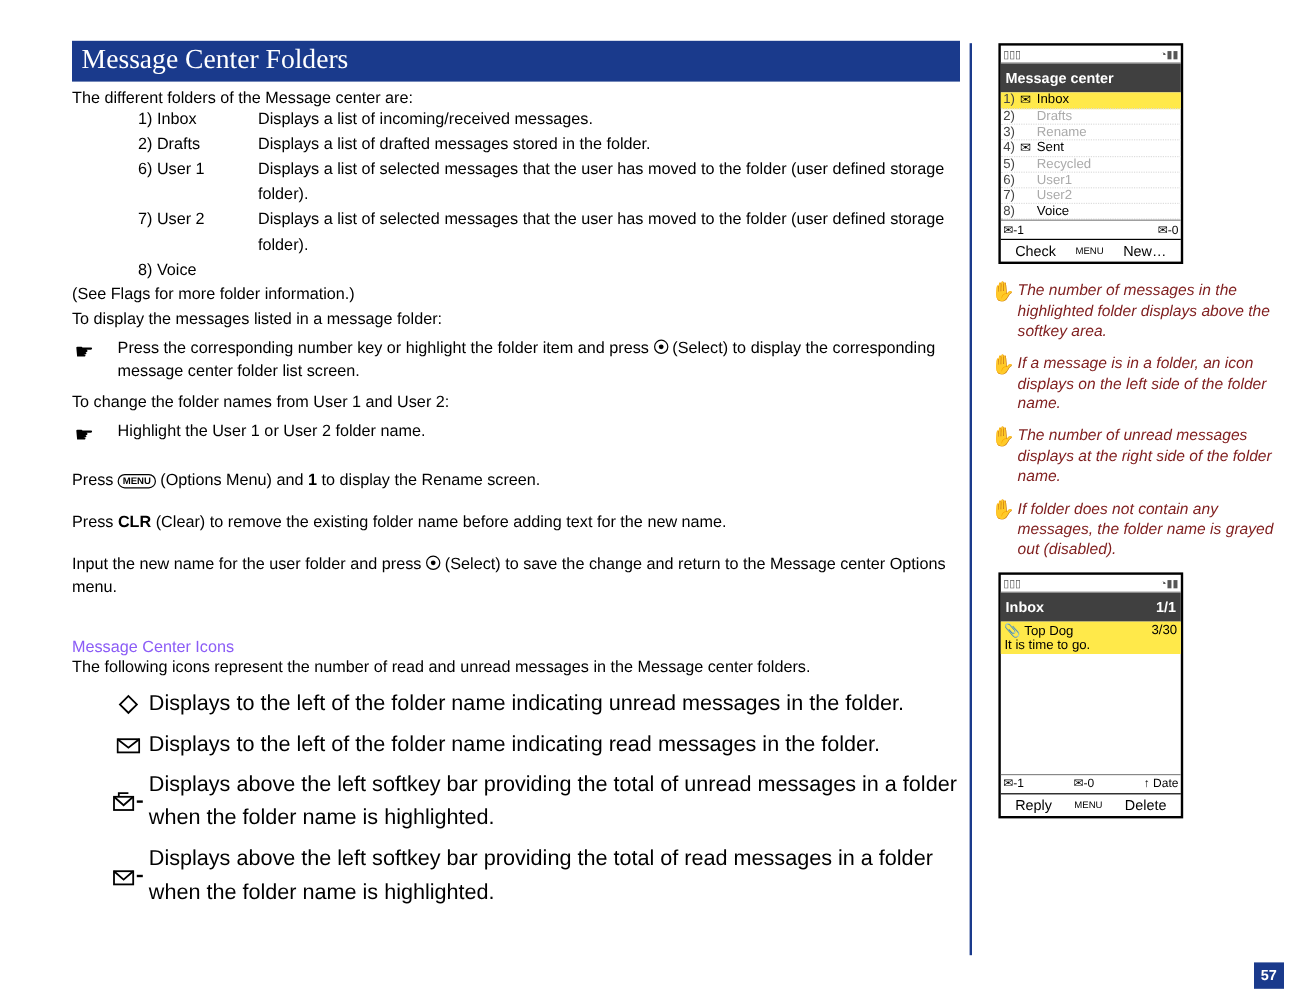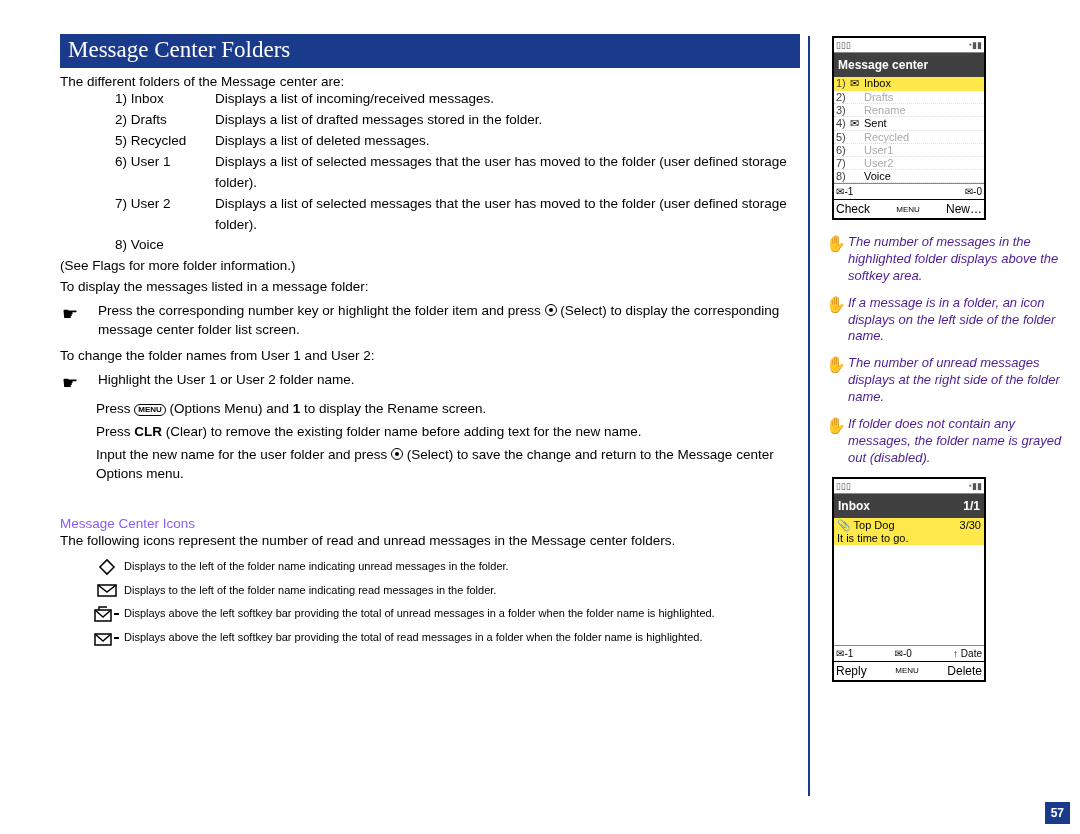--- a/index.html
+++ b/index.html
@@ -51,29 +51,29 @@
     display: flex;
     font-size: 13.5px;
     line-height: 1.4;
     margin-top: 4px;
   }
   .bullet-row .hand {
     width: 36px; text-align: left; font-size: 18px; padding-left: 2px;
   }
   .bullet-row .btxt { flex: 1; padding-right: 6px; }
   .sub-step {
-    display: flex; font-size: 13.5px; line-height: 1.4; margin-top: 4px;
+    display: flex; font-size: 13.5px; line-height: 1.4; margin-top: 16px; flex-direction: column;
   }
   .sub-step .indent { width: 36px; }
   .sub-step .stxt { flex: 1; padding-right: 6px; }
   .sect-head {
     color: #8b5cf6; font-weight: normal; font-size: 13.5px; margin-top: 32px;
   }
   .icon-row {
-    display: flex; font-size: 11px; line-height: 1.55; margin-top: 6px; margin-left: 30px;
+    display: flex; font-size: 18px; line-height: 1.55; margin-top: 6px; margin-left: 30px;
   }
   .icon-row .icell { width: 34px; display: flex; align-items: center; justify-content: center; }
   .icon-row .itxt { flex: 1; }
   svg { display: block; }
   .menu-pill {
     display: inline-block; border: 1px solid #000; border-radius: 8px;
     font-size: 8px; padding: 0 3px; line-height: 10px; vertical-align: 1px;
     font-weight: bold;
   }
   .sel-dot {
@@ -116,36 +116,36 @@
   .ps-row.dim .t { color: #aaa; }
   .ps-row.sel { background: #ffe94a; }
   .ps-footer {
     border-top: 1px solid #888; height: 15px;
     display: flex; justify-content: space-between; align-items: center;
     font-size: 10px; padding: 0 2px;
   }
   .ps-soft {
     border-top: 1px solid #000; height: 18px;
     display: flex; justify-content: space-between; align-items: center;
-    padding: 0 2px; font-size: 12px;
+    padding: 0 12px; font-size: 12px;
   }
   .ps-soft .mid { font-size: 8px; }
 
   
   .ps-msg {
     background: #ffe94a; padding: 1px 3px; font-size: 11px;
   }
   .ps-msg .line1 { display: flex; justify-content: space-between; }
   .ps-blank { height: 100px; }
 
   .note-row {
     display: flex; font-size: 13px; line-height: 1.3; margin-bottom: 10px;
   }
   .note-row .nicon { width: 22px; font-size: 16px; color: #333; }
-  .note-row .ntxt { flex: 1; font-style: italic; color: #4c1d95; }
+  .note-row .ntxt { flex: 1; font-style: italic; color: #7f1d1d; }
 
   .page-num {
     position: absolute; right: 10px; bottom: 10px;
     background: #1a3a8c; color: #fff; font-size: 12px; font-weight: bold;
     padding: 4px 6px;
     text-align: right;
   }
 </style>
 </head>
 <body>
@@ -155,24 +155,20 @@
   <div class="title-bar">Message Center Folders</div>
   <div class="intro">The different folders of the Message center are:</div>
 
   <div class="folder-row">
         <div class="fnum">1) Inbox</div>
         <div class="fdesc">Displays a list of incoming/received messages.</div>
       </div>
   <div class="folder-row">
         <div class="fnum">2) Drafts</div>
         <div class="fdesc">Displays a list of drafted messages stored in the folder.</div>
-      </div>
-  <div class="folder-row">
-        <div class="fnum">5) Recycled</div>
-        <div class="fdesc">Displays a list of deleted messages.</div>
       </div>
   <div class="folder-row">
         <div class="fnum">6) User 1</div>
         <div class="fdesc">Displays a list of selected messages that the user has moved to the folder (user defined storage folder).</div>
       </div>
   <div class="folder-row">
         <div class="fnum">7) User 2</div>
         <div class="fdesc">Displays a list of selected messages that the user has moved to the folder (user defined storage folder).</div>
       </div>
   <div class="folder-row">

